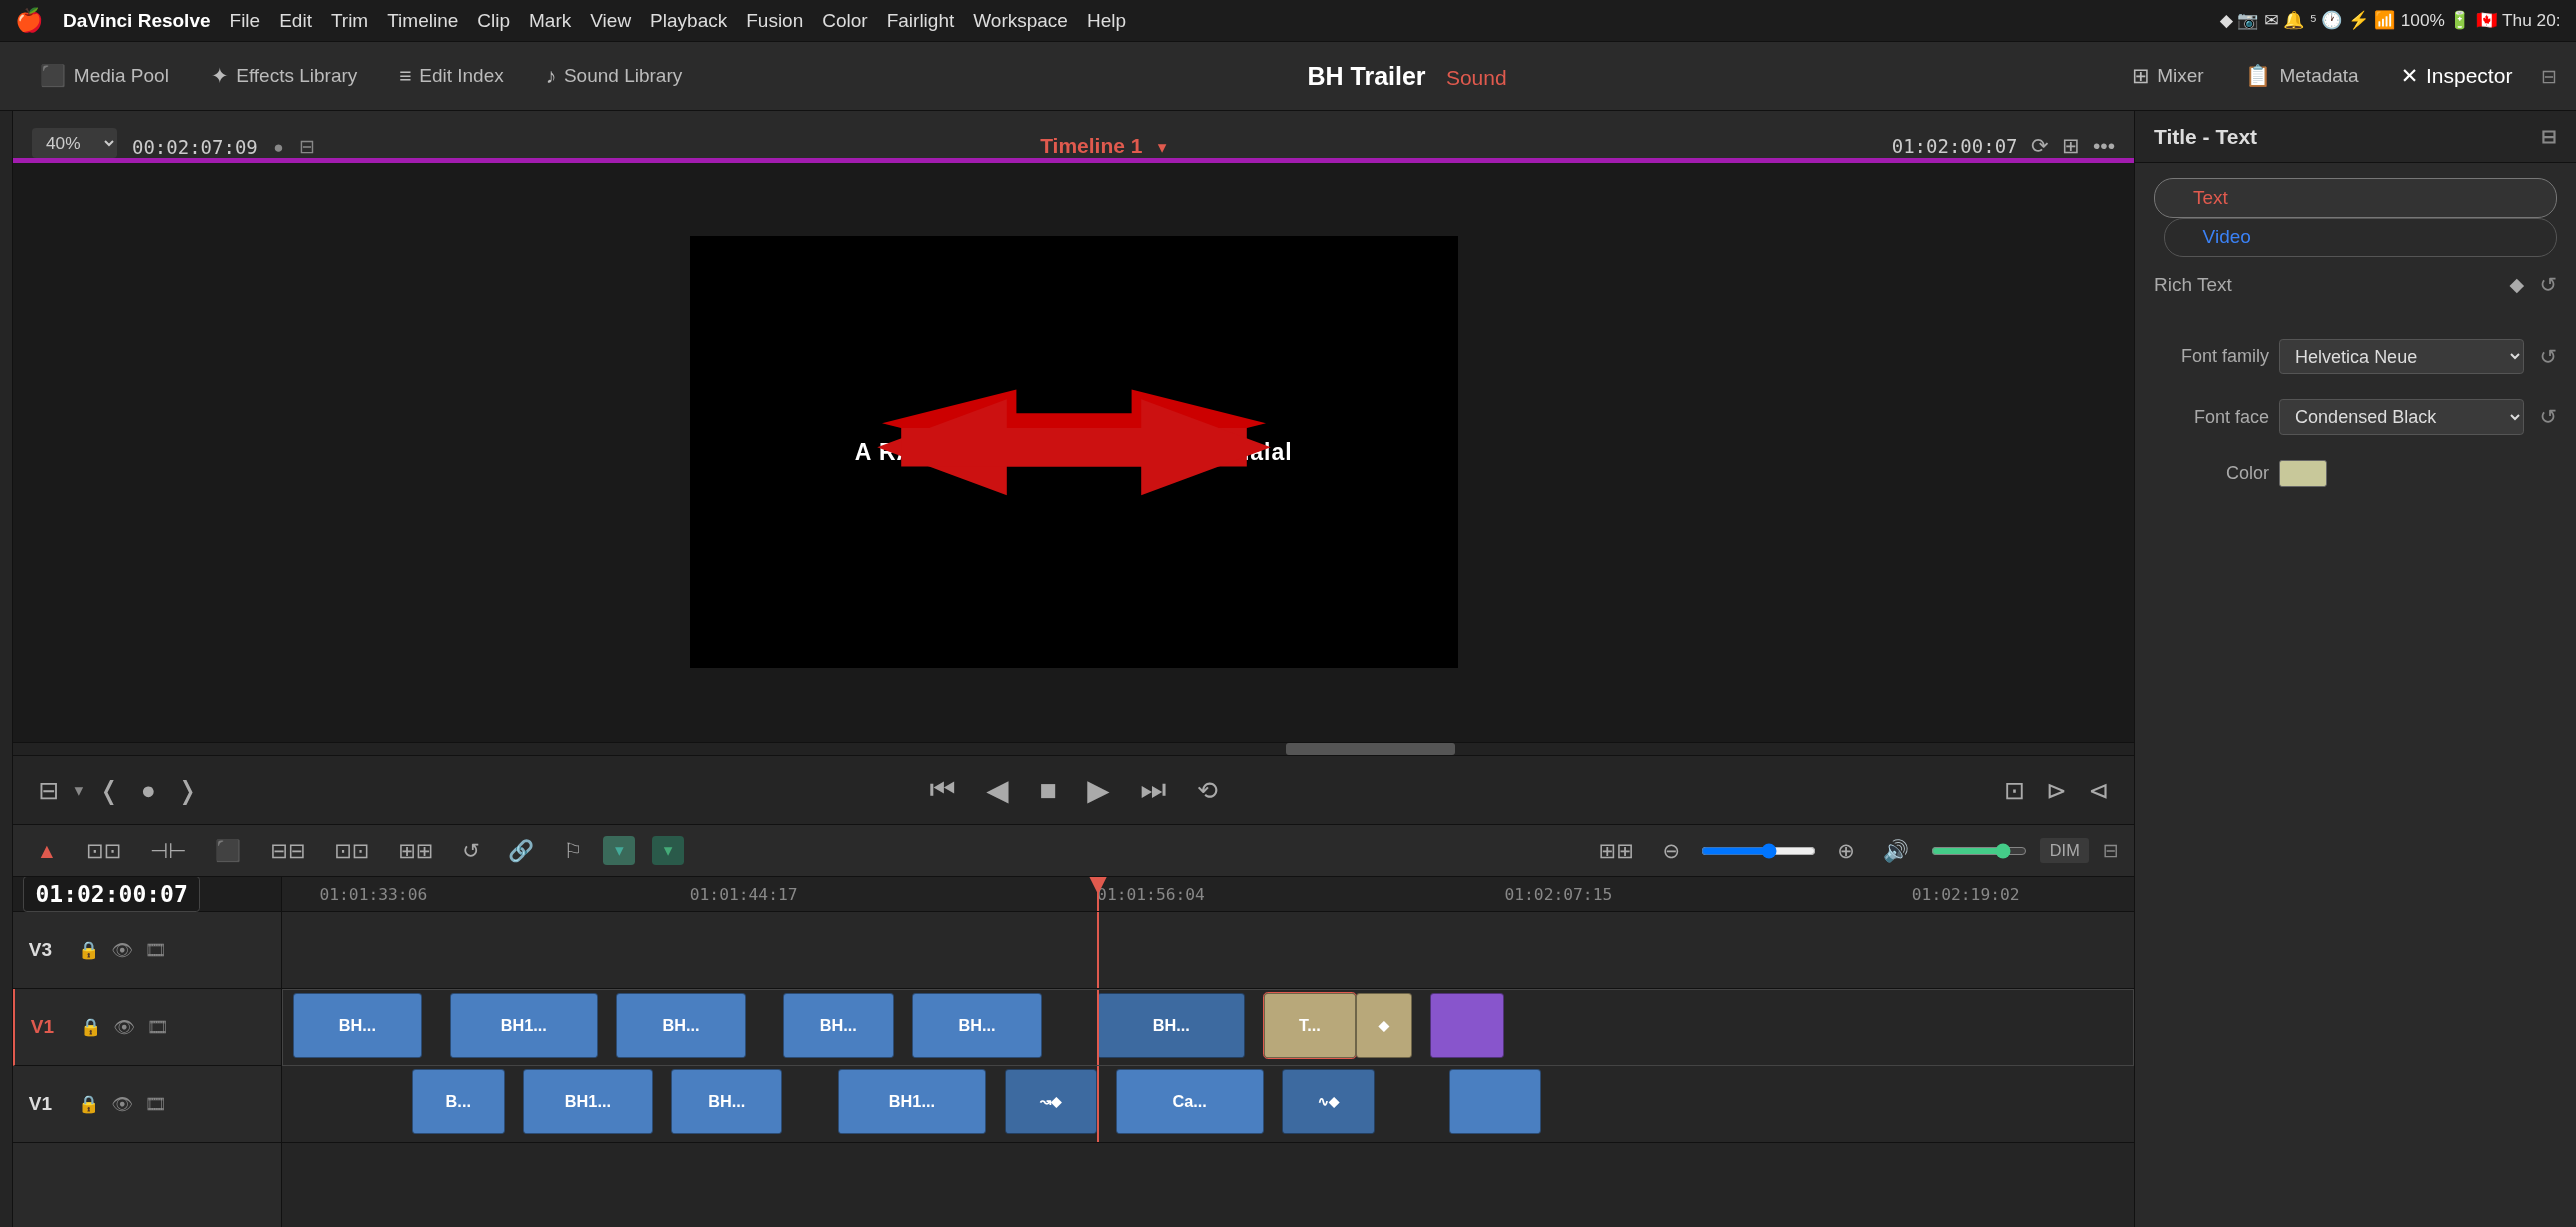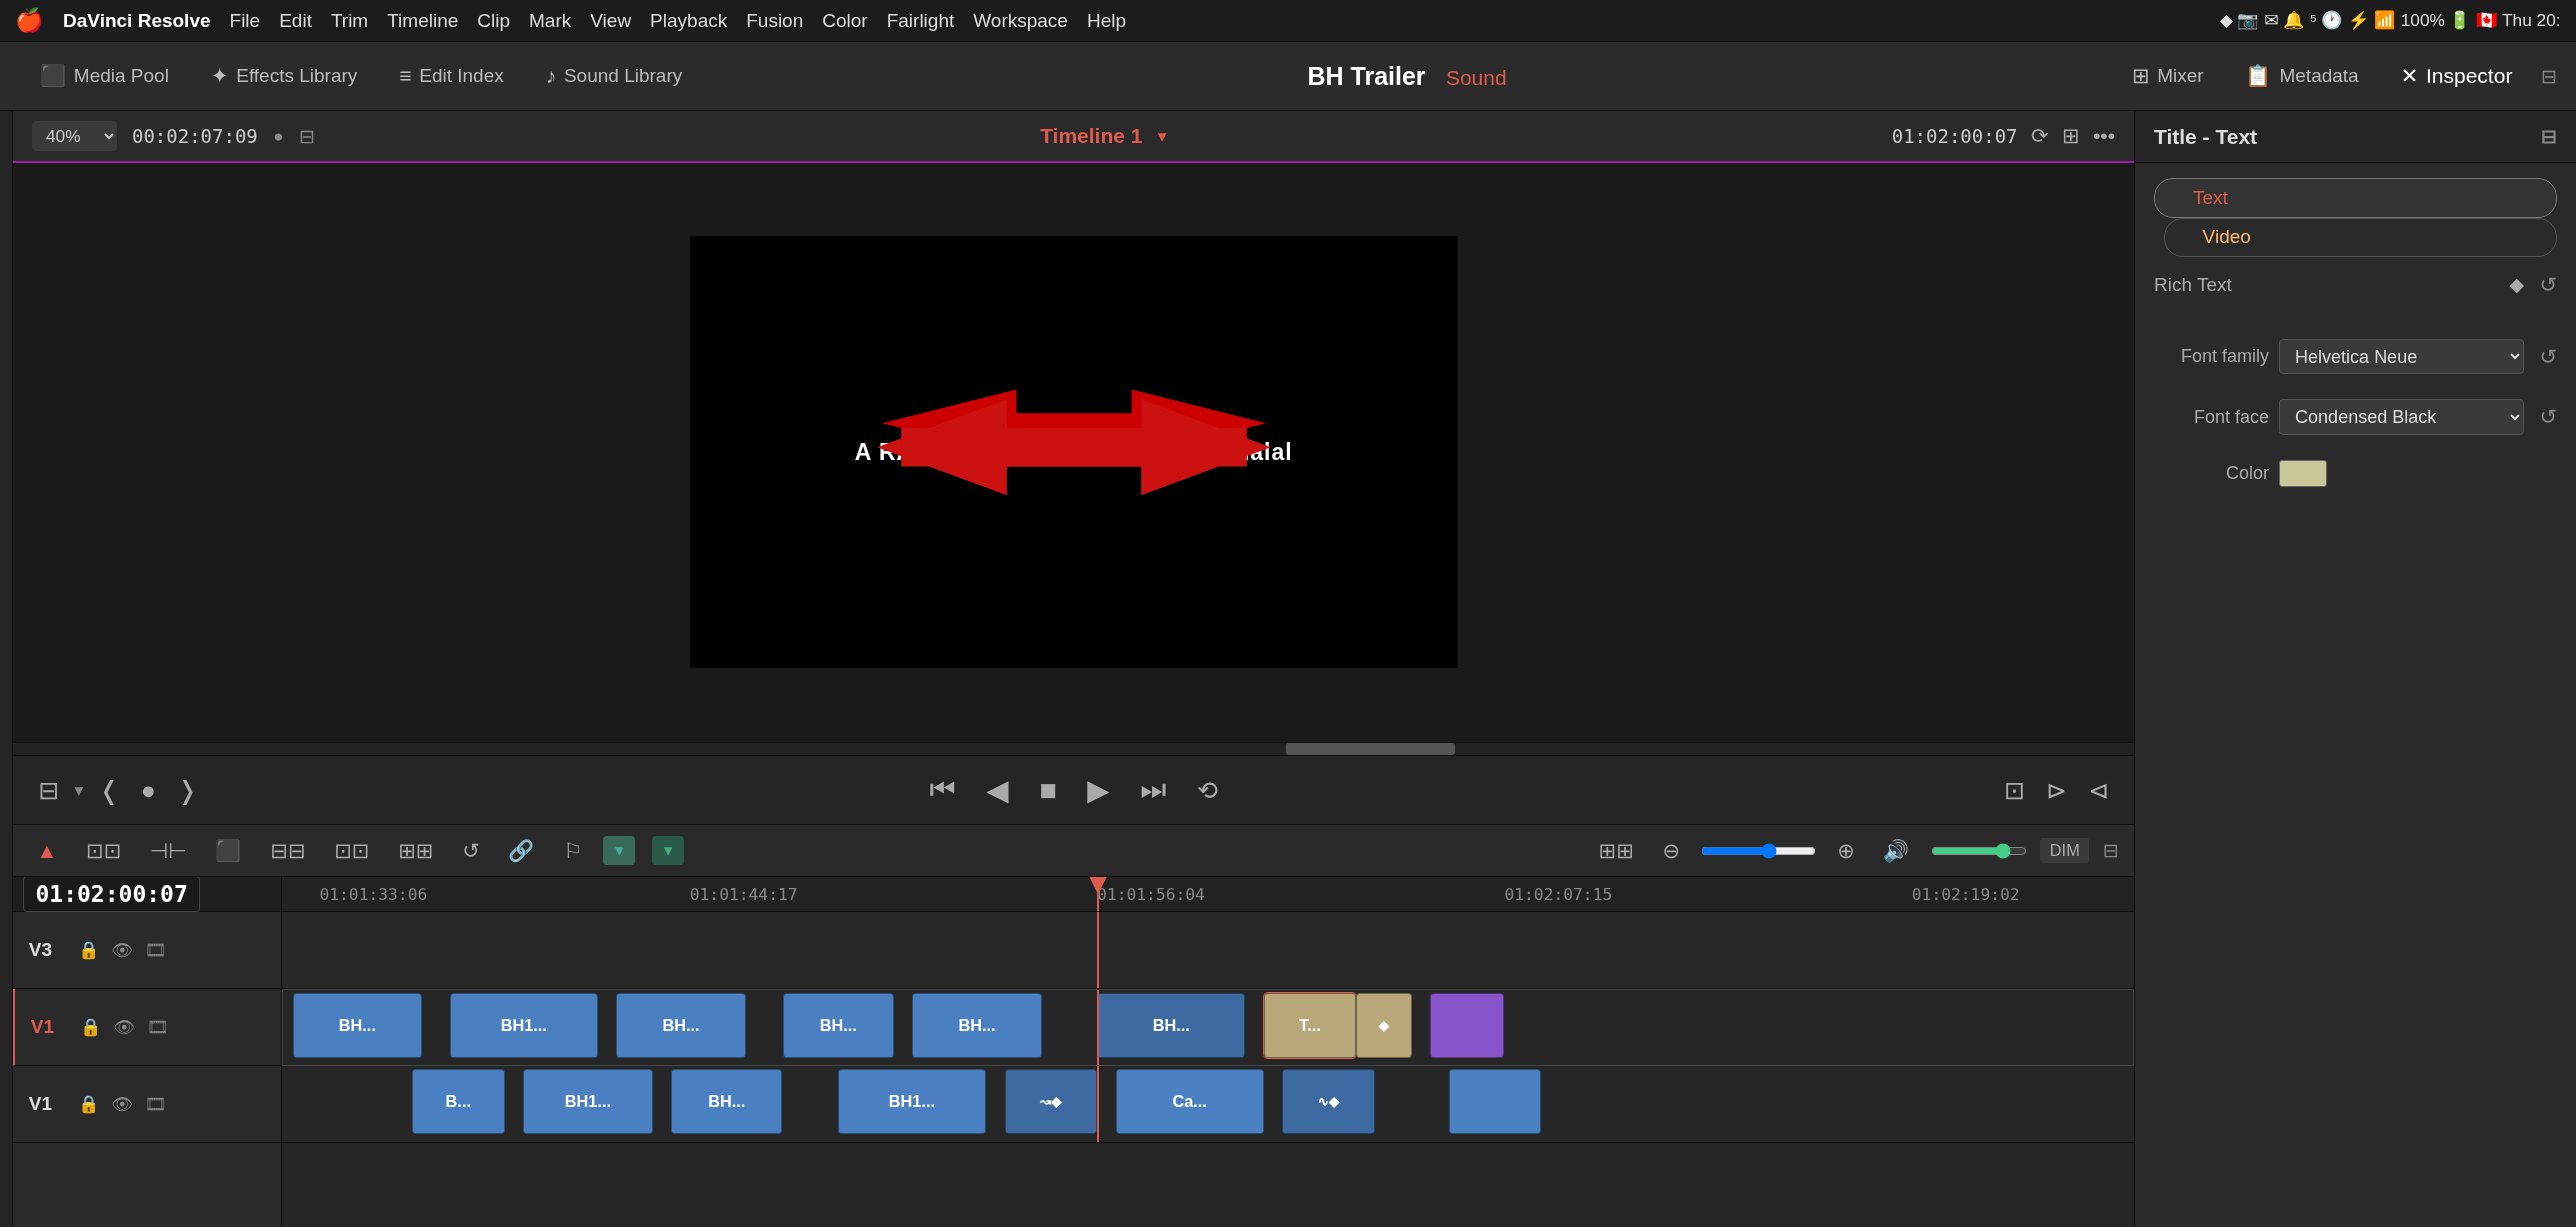--- a/index.html
+++ b/index.html
@@ -94,24 +94,24 @@
       flex: 1;
       display: flex;
       flex-direction: column;
     }
 
     
     .preview-toolbar {
       height: 52px;
       background: #2a2a2a;
       display: flex;
-      align-items: center;
+      align-items: flex-end;
       padding: 0 19px;
       gap: 15.4px;
-      border-bottom: 2px solid #a21caf;
+      border-bottom: 5px solid #a21caf;
     }
     .zoom-select {
       background: #3a3a3a;
       border: none;
       color: #ccc;
       padding: 3.8px 9.6px;
       border-radius: 3.8px;
       font-size: 17.3px;
     }
     .timecode-display {
@@ -330,21 +330,21 @@
       padding: 15.4px 19px 0;
       gap: 0;
       flex-direction: column;
     }
     .inspector-tab {
       padding: 7.7px 38px;
       border: 1px solid #555;
       border-radius: 19px;
       font-size: 19px;
       cursor: pointer;
-      color: #fdba74;
+      color: #3b82f6;
       background: transparent;
     }
     .inspector-tab.active {
       color: #e05a4e;
       border-color: #777;
       background: #333;
     }
     .inspector-section {
       padding: 15.4px 19px;
     }

